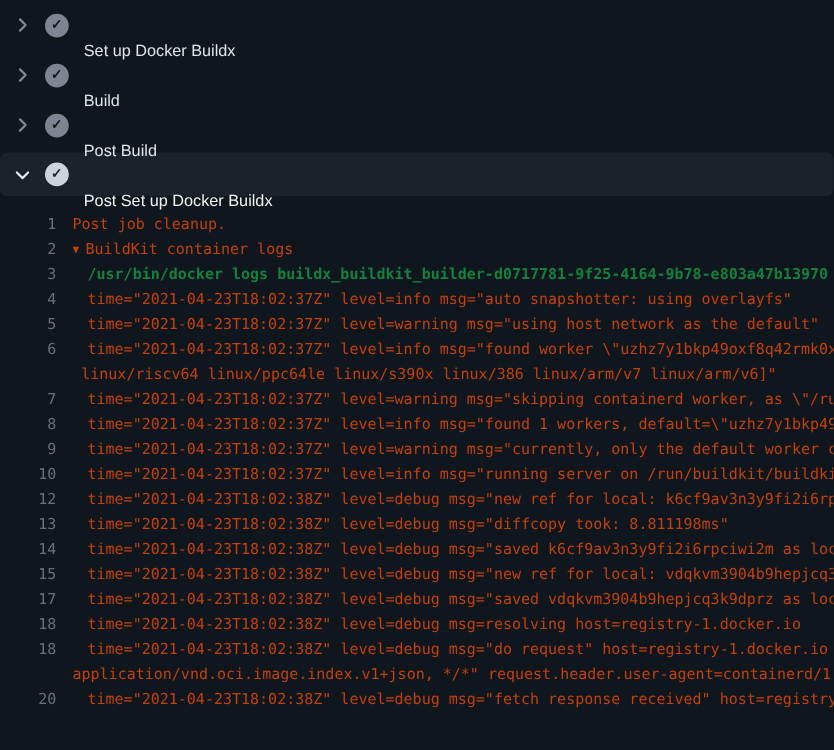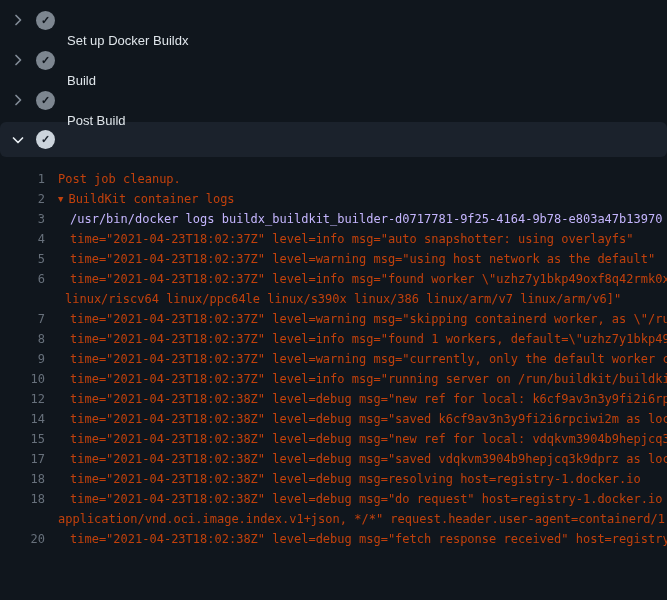--- a/index.html
+++ b/index.html
@@ -32,21 +32,21 @@
     padding-top:9px;
     font-family:"DejaVu Sans Mono","Liberation Mono",monospace;
     font-size:12px;line-height:20px;
   }
   .log-row{display:flex;height:20px;white-space:pre;overflow:hidden;}
   .ln{width:45px;flex:none;text-align:right;color:#67707b;cursor:pointer;}
   .lt{color:#c2410c;white-space:pre;overflow:hidden;flex:1;}
   .p13{padding-left:13px;}
   .p20{padding-left:20px;}
   .p25{padding-left:25px;}
-  .cmd{color:#c4b5fd;font-weight:normal;}
+  .cmd{color:#15803d;font-weight:bold;}
   .tri{font-size:9px;margin-right:5px;display:inline-block;vertical-align:1px;}
   .grp{cursor:pointer;}
 </style>
 </head>
 <body>
 
 <div>
   <div class="steps" id="steps">
       <div class="step-row">
     <span class="chev">
@@ -87,20 +87,21 @@
       <div class="step-row expanded">
     <span class="chev">
 
       <svg class="down" width="16" height="16" viewBox="0 0 16 16">
             <path d="M3.5 6 L8 10.5 L12.5 6" fill="none" stroke="currentColor" stroke-width="1.7" stroke-linecap="round" stroke-linejoin="round"></path>
           </svg>
     </span>
     <span class="check">
           <span class="tick">✓</span>
         </span>
+    <span class="step-label">Post Set up Docker Buildx</span>
   </div>
     </div>
   <div class="log" id="log">
       <div class="log-row">
     <span class="ln">1</span>
     <span class="lt p13">Post job cleanup.</span>
   </div>
       <div class="log-row">
     <span class="ln">2</span>
     <span class="lt p13 grp"><span class="tri">▼</span><span>BuildKit container logs</span></span>
@@ -139,20 +140,24 @@
   </div>
       <div class="log-row">
     <span class="ln">10</span>
     <span class="lt p25">time="2021-04-23T18:02:37Z" level=info msg="running server on /run/buildkit/buildkitd</span>
   </div>
       <div class="log-row">
     <span class="ln">12</span>
     <span class="lt p25">time="2021-04-23T18:02:38Z" level=debug msg="new ref for local: k6cf9av3n3y9fi2i6rpci</span>
   </div>
       <div class="log-row">
+    <span class="ln">13</span>
+    <span class="lt p25">time="2021-04-23T18:02:38Z" level=debug msg="diffcopy took: 8.811198ms"</span>
+  </div>
+      <div class="log-row">
     <span class="ln">14</span>
     <span class="lt p25">time="2021-04-23T18:02:38Z" level=debug msg="saved k6cf9av3n3y9fi2i6rpciwi2m as local</span>
   </div>
       <div class="log-row">
     <span class="ln">15</span>
     <span class="lt p25">time="2021-04-23T18:02:38Z" level=debug msg="new ref for local: vdqkvm3904b9hepjcq3k9</span>
   </div>
       <div class="log-row">
     <span class="ln">17</span>
     <span class="lt p25">time="2021-04-23T18:02:38Z" level=debug msg="saved vdqkvm3904b9hepjcq3k9dprz as local</span>

